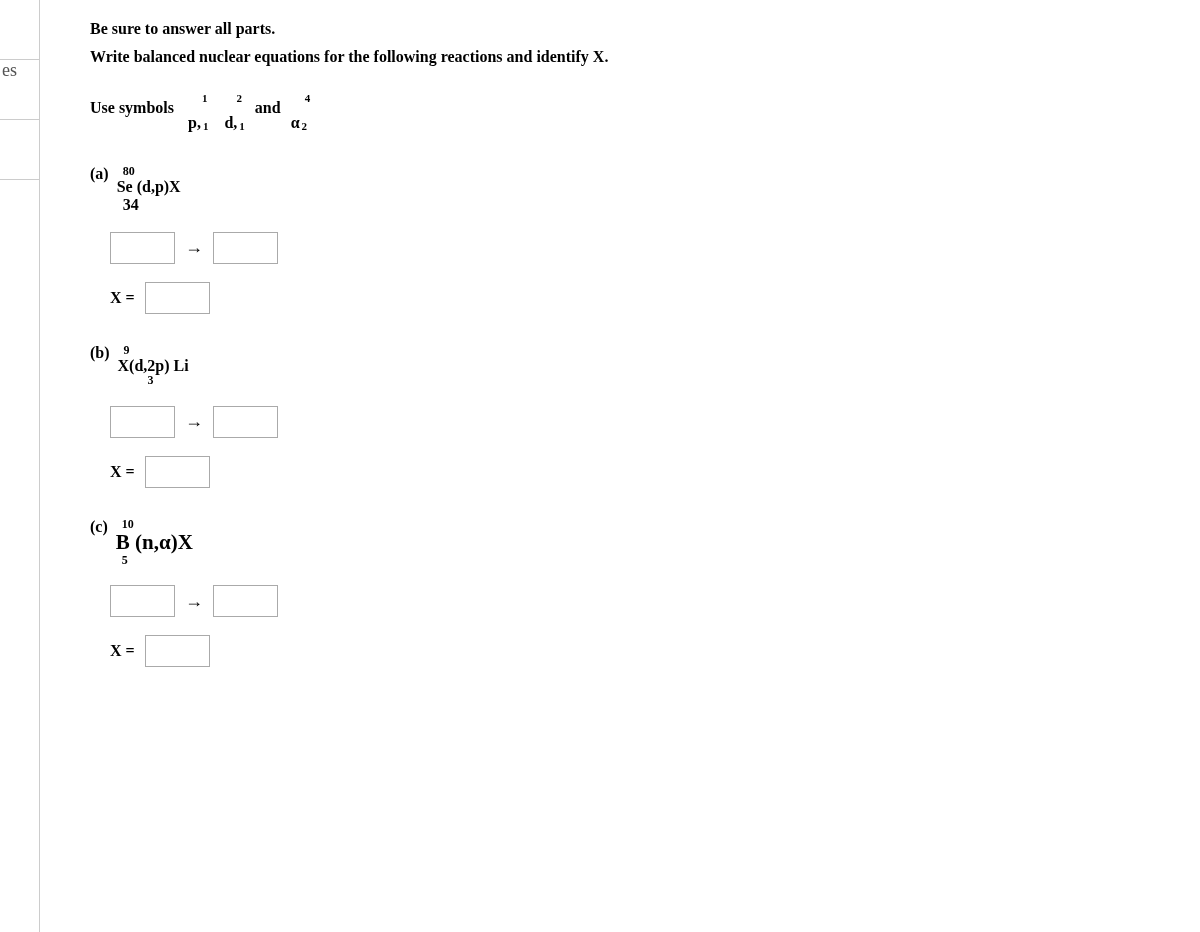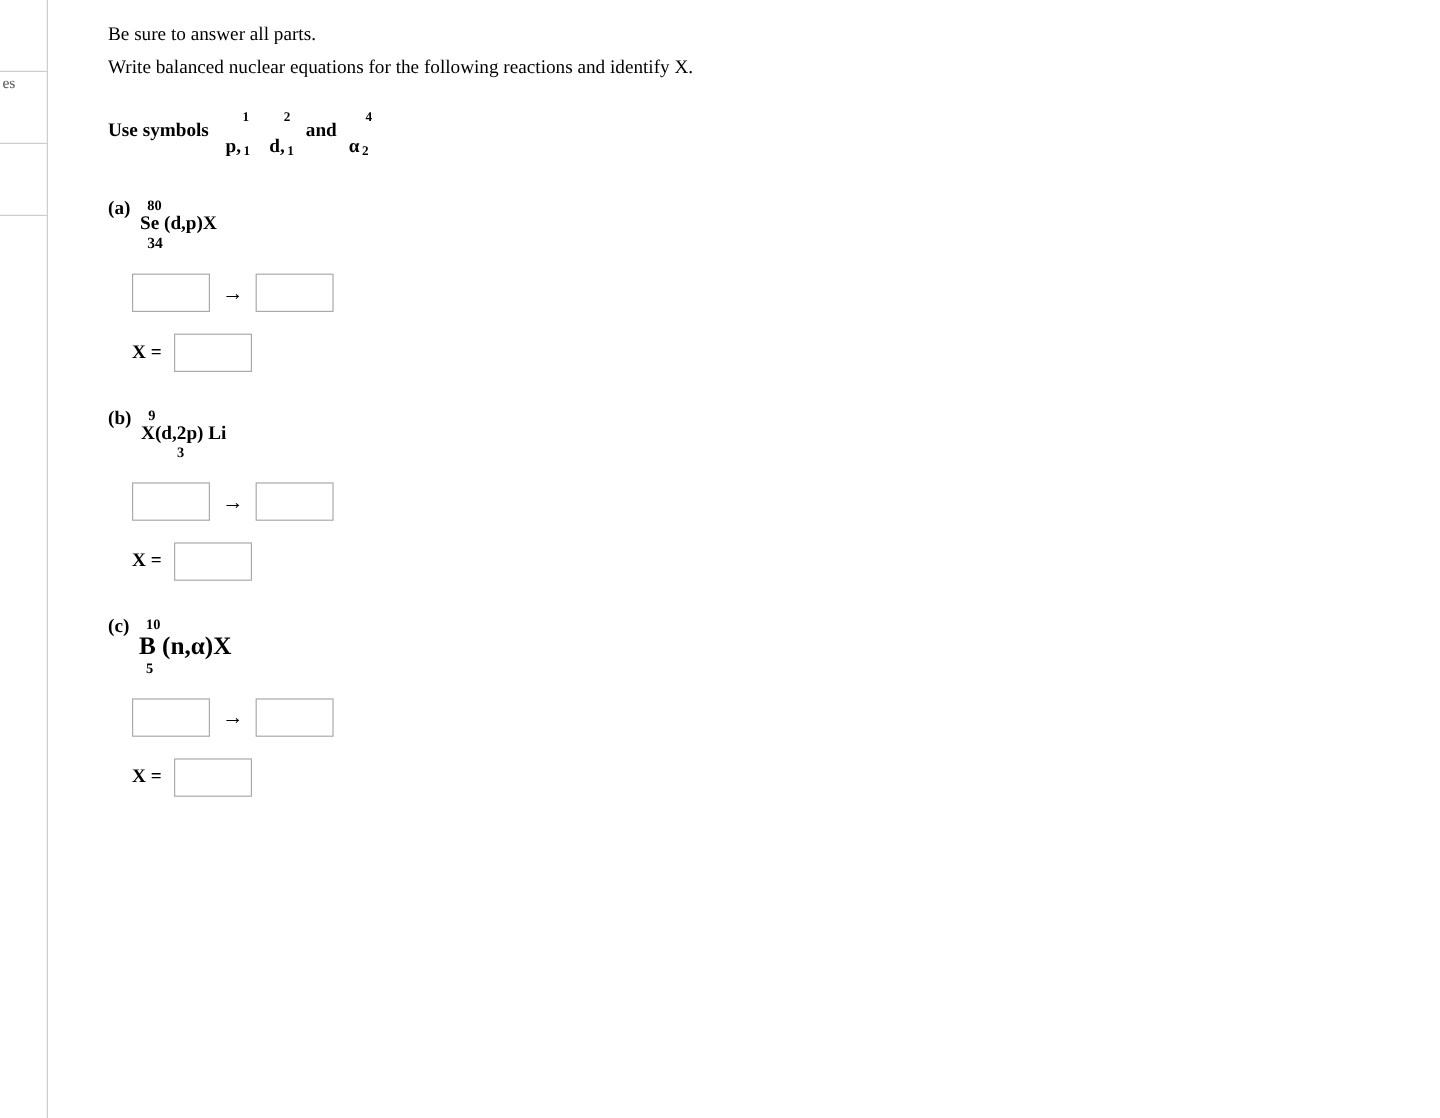--- a/index.html
+++ b/index.html
@@ -20,31 +20,31 @@
       border-right: 1px solid #ccc;
       display: flex;
       flex-direction: column;
       padding: 0;
     }
     .sidebar-block {
       border-bottom: 1px solid #ccc;
       height: 60px;
     }
     .sidebar-label {
-      font-size: 13px;
+      font-size: 18px;
       color: #555;
       writing-mode: horizontal-tb;
       padding: 4px 2px;
     }
     .main-content {
       flex: 1;
       padding: 20px 40px 40px 50px;
     }
     .instruction-bold {
-      font-weight: normal;
+      font-weight: bold;
       font-size: 16px;
       margin-bottom: 10px;
     }
     .symbols-line {
       margin: 18px 0 8px 0;
       line-height: 1.6;
       font-weight: bold;
       font-size: 16px;
     }
 
@@ -150,21 +150,21 @@
       </span>
       &nbsp;
     </div>
 
     <div class="part-section">
       <div class="part-label-line">
         <span style="font-weight:bold; font-size:16px;">(a)</span>
         <span style="display:inline-block; margin-left:8px;">
           <div style="font-size:12px; font-weight:bold; margin-left:6px; line-height:1.1;">80</div>
           <div style="font-size:16px; font-weight:bold; line-height:1.1;">Se (d,p)X</div>
-          <div style="font-size:13px; font-weight:bold; margin-left:6px; line-height:1.1;">34</div>
+          <div style="font-size:16px; font-weight:bold; margin-left:6px; line-height:1.1;">34</div>
         </span>
       </div>
 
       <div class="equation-row">
         <span class="input-box"></span>
         <span class="arrow-symbol">→</span>
         <span class="input-box"></span>
       </div>
 
       <div class="x-equals-row">

